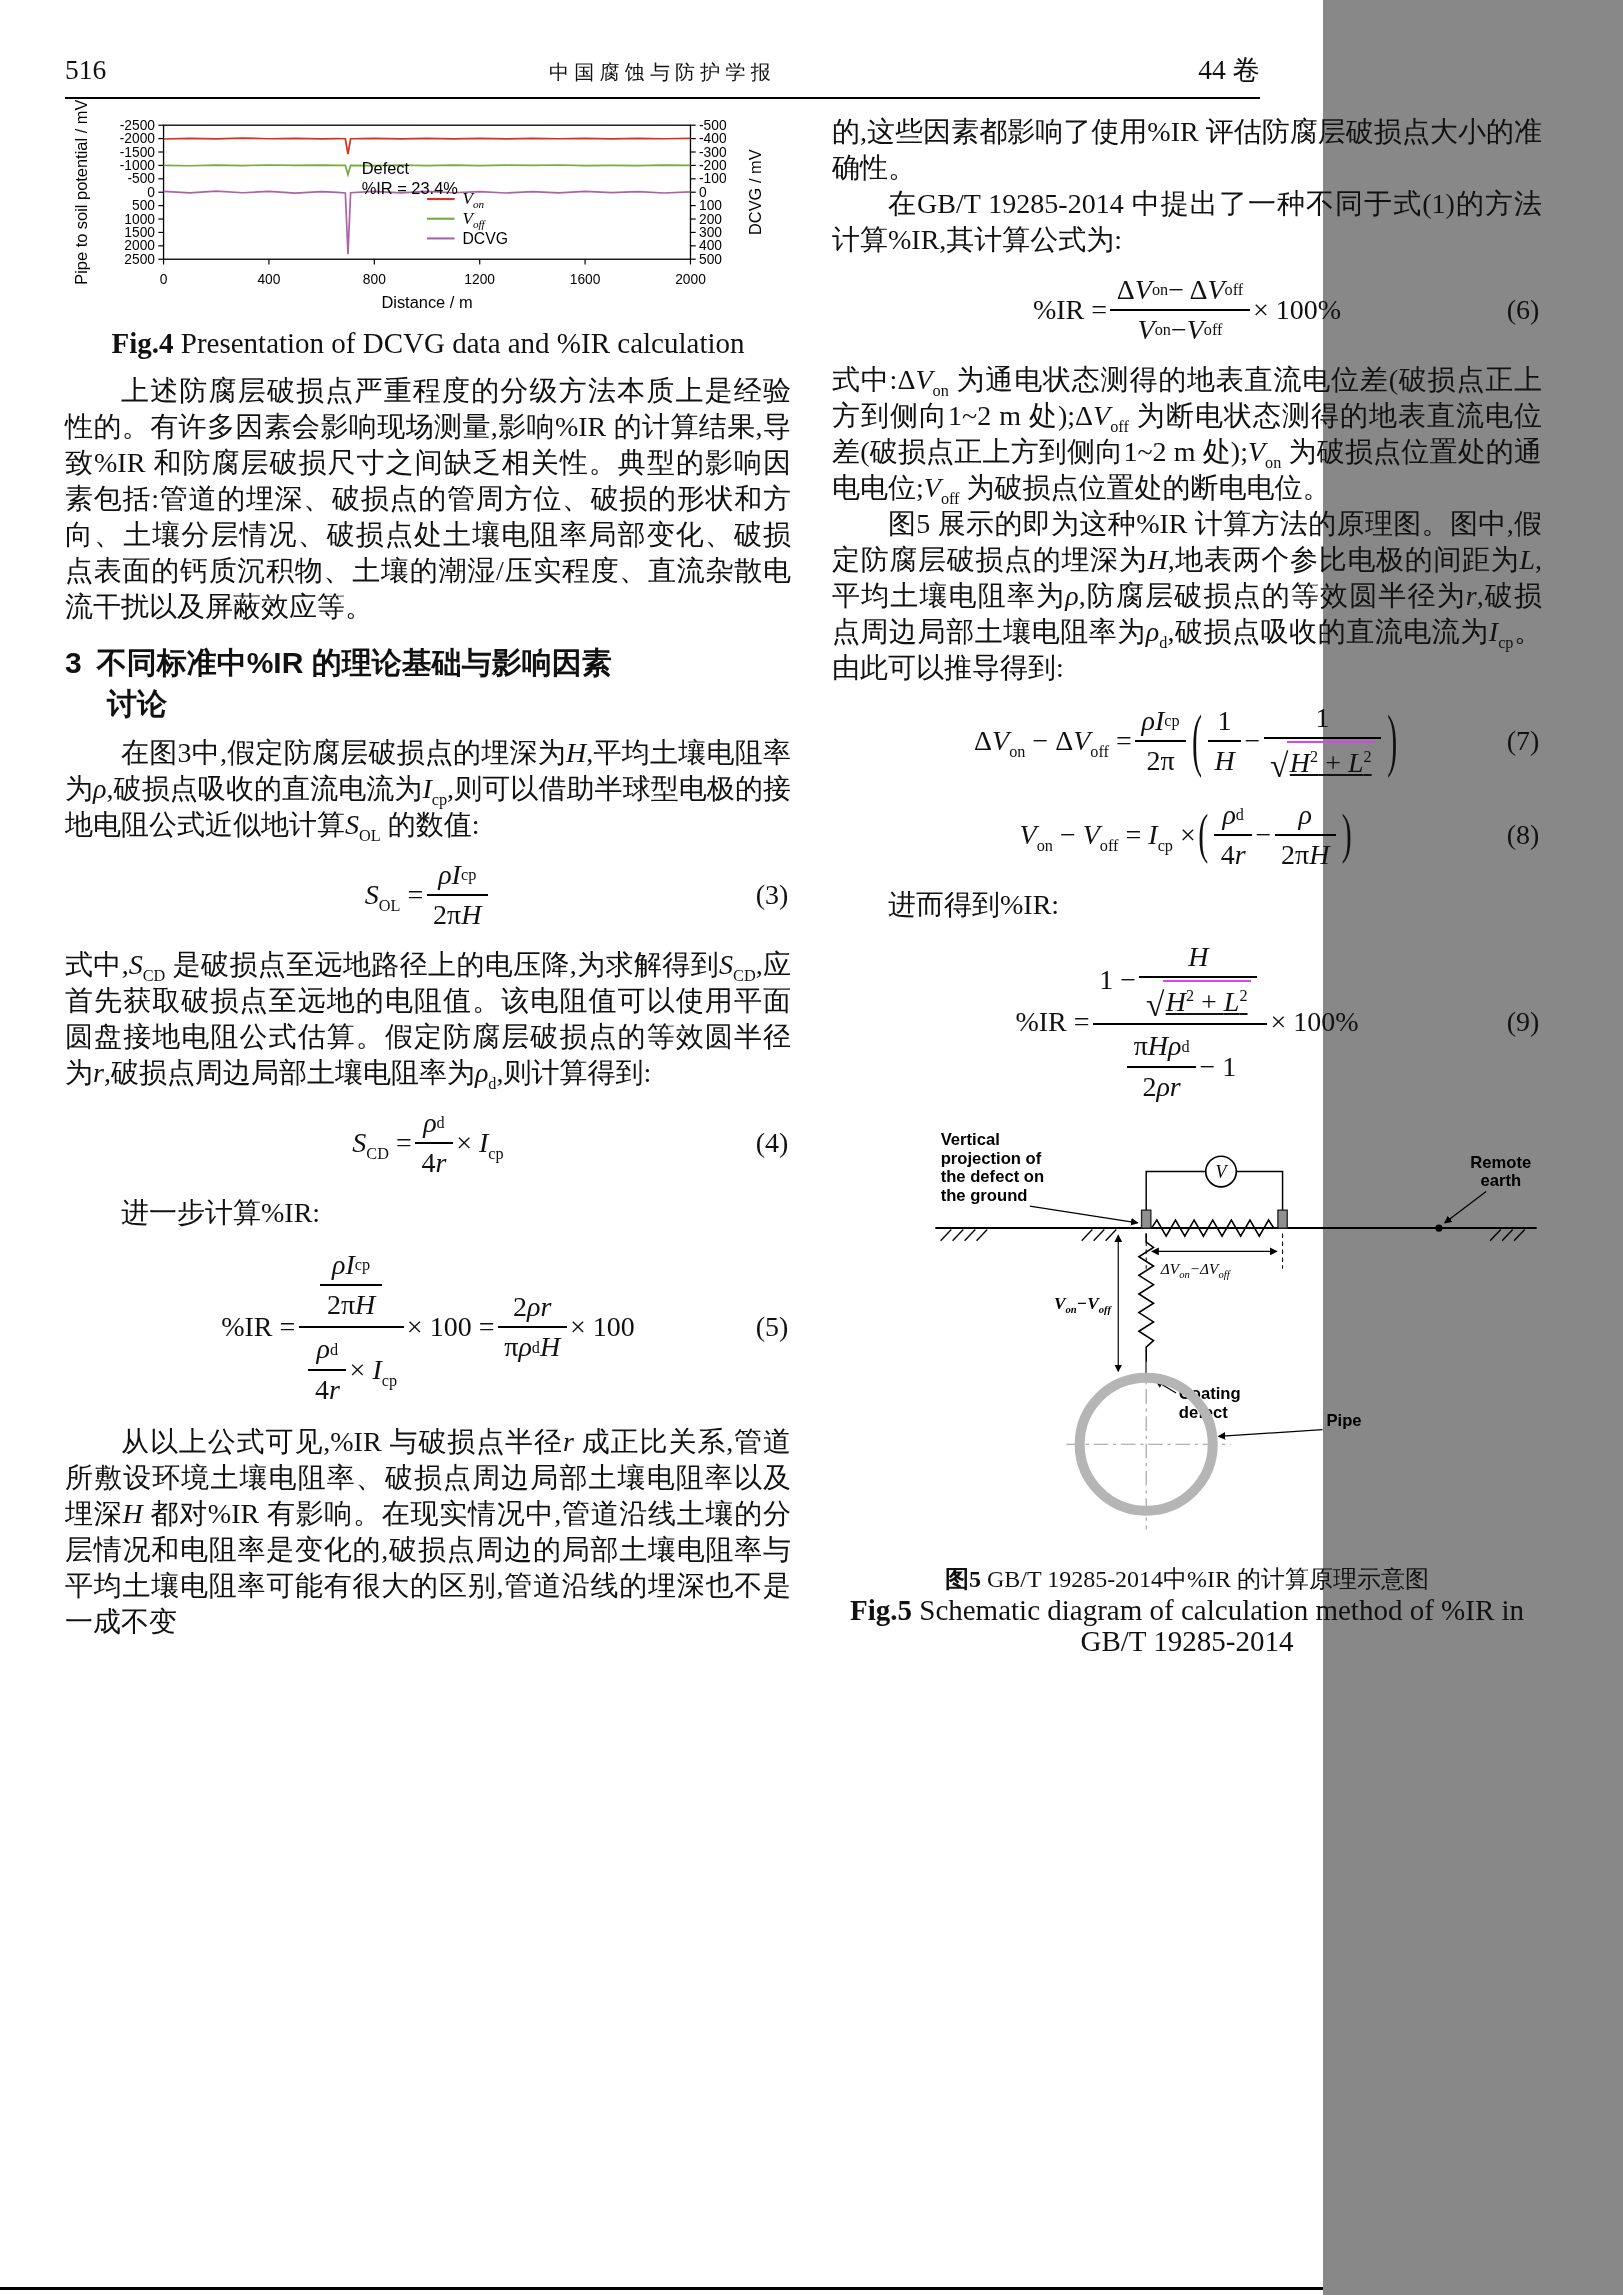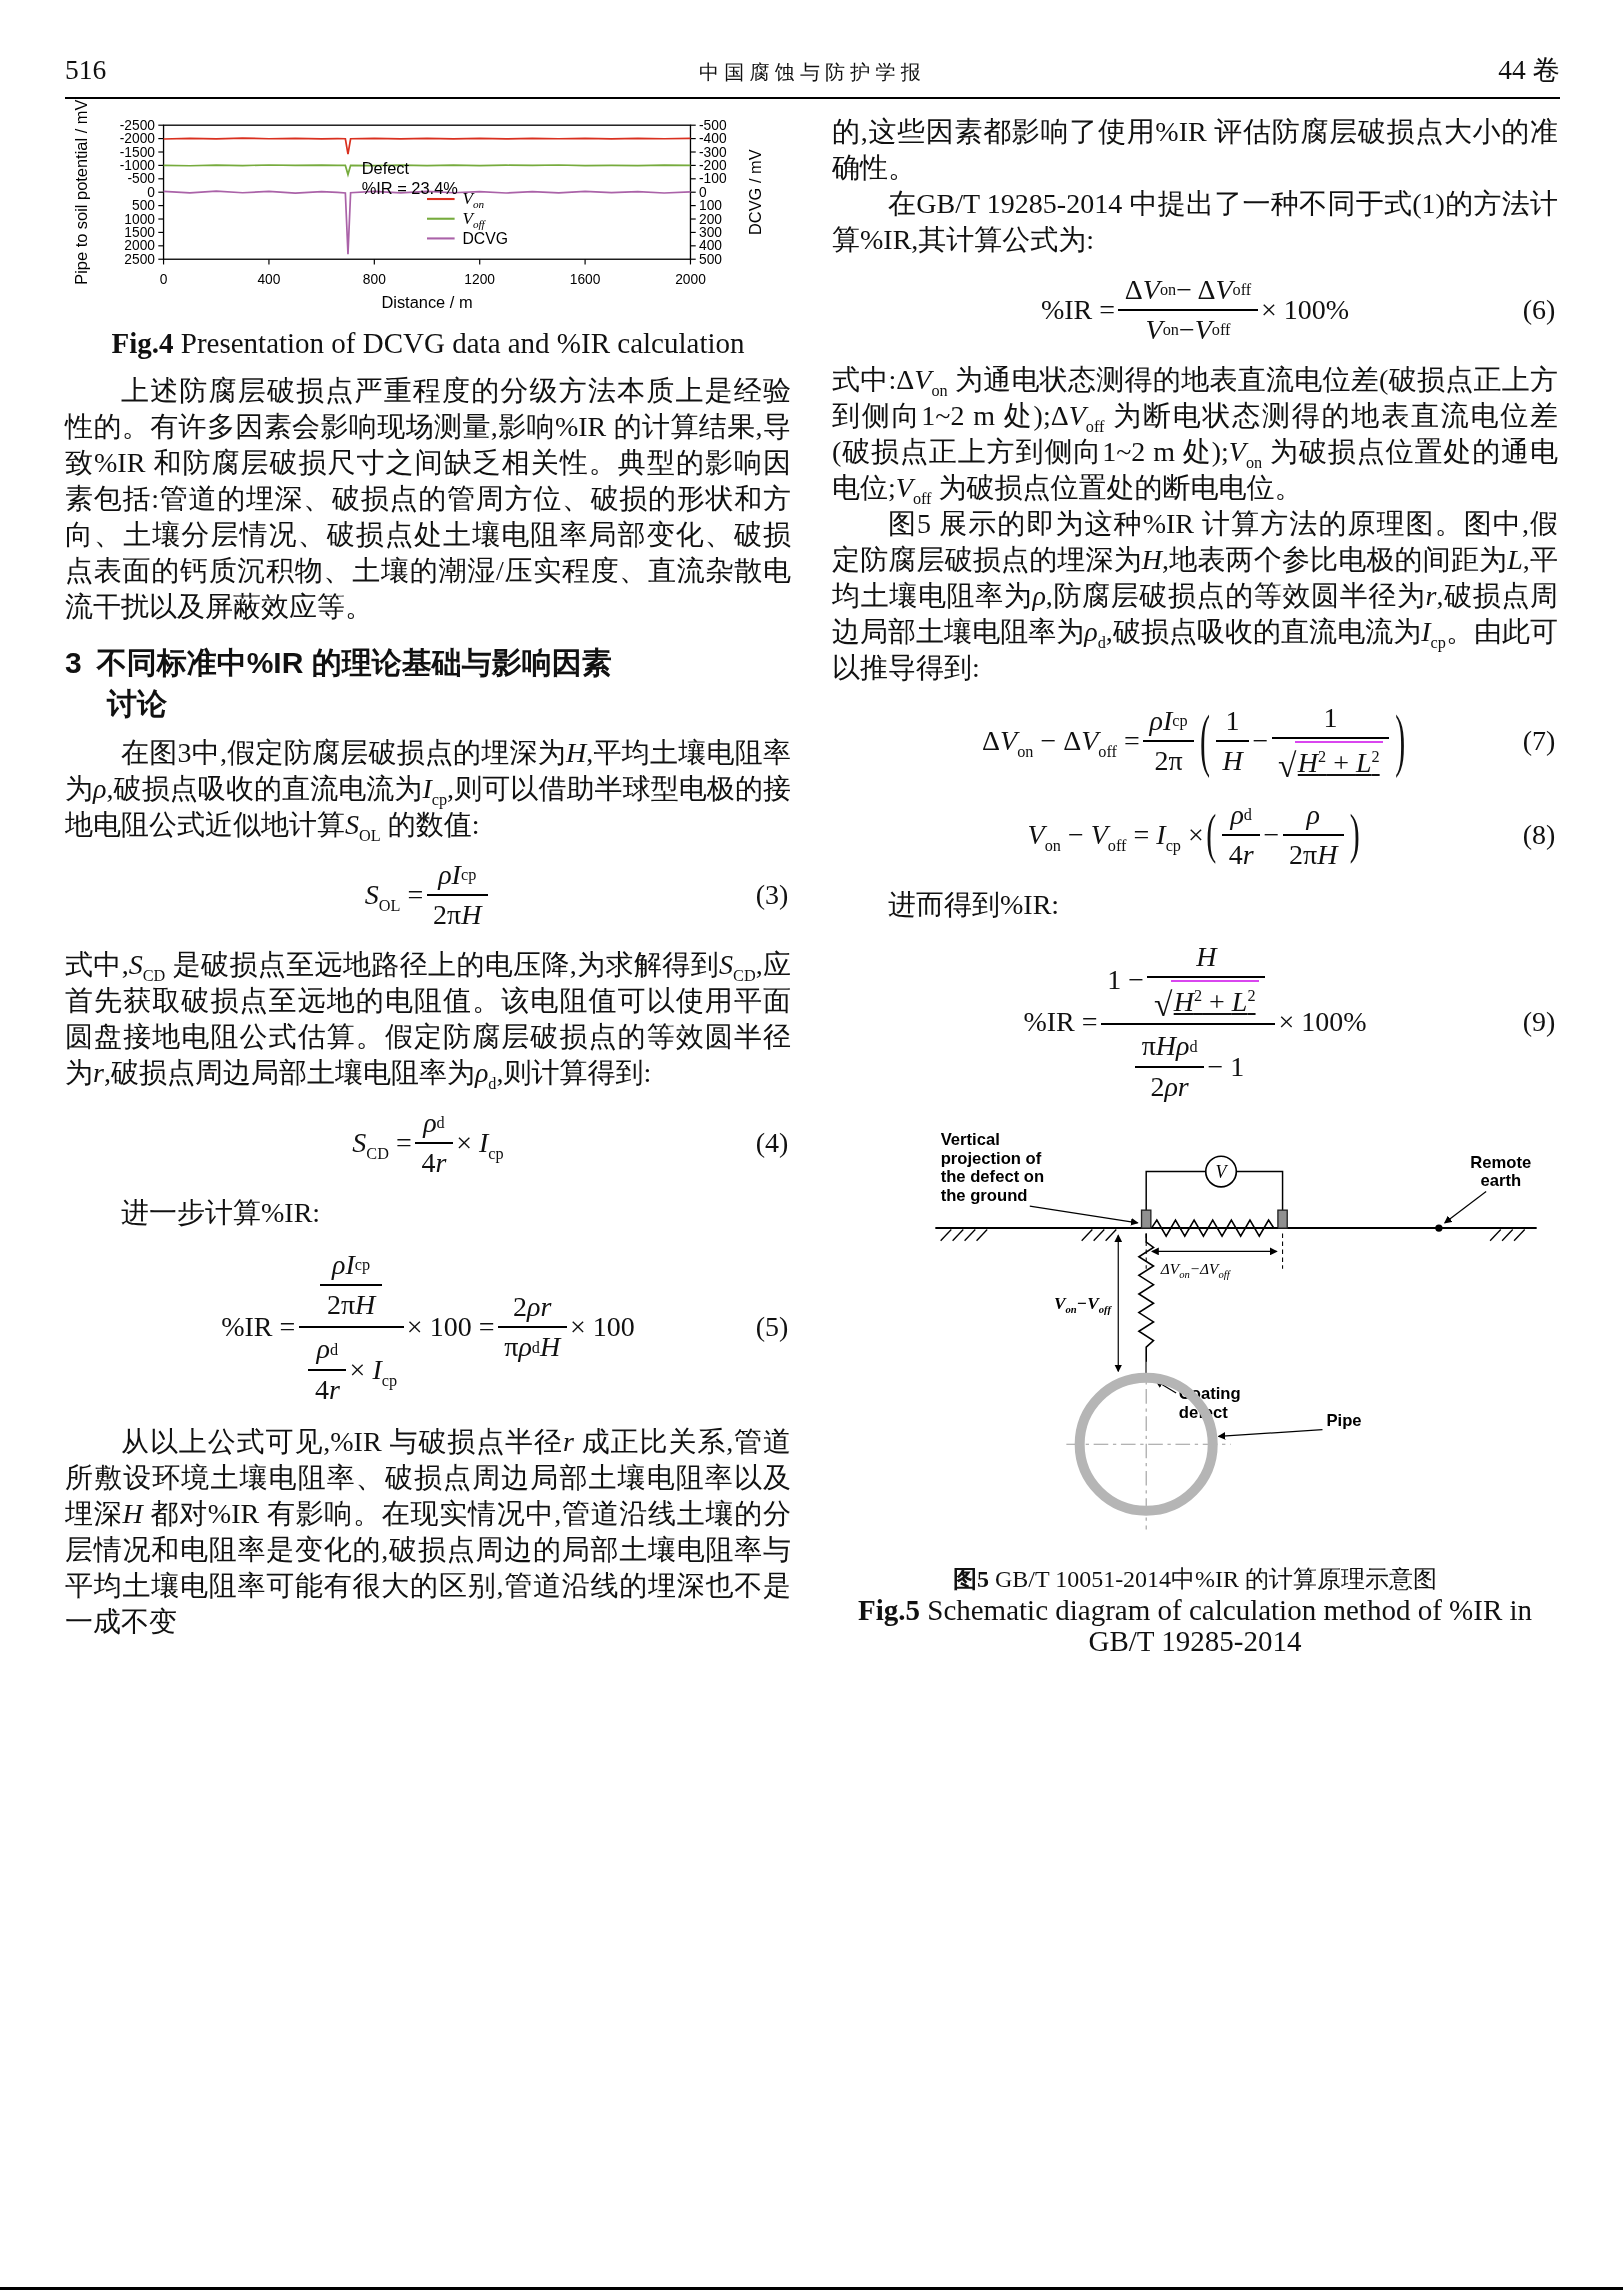--- a/index.html
+++ b/index.html
@@ -1,16 +1,16 @@
 <!DOCTYPE html>
 <html style="font-size:10.5px"><head>
 <meta charset="utf-8">
 <style>
   html,body{margin:0;padding:0;background:#888;}
-  .page{position:relative;width:1623px;height:2295px;background:#fff;box-sizing:border-box;
+  .page{position:relative;width:1323px;height:2295px;background:#fff;box-sizing:border-box;
         padding:52px 63px 0 65px;font-family:"Liberation Serif","DejaVu Serif",serif;color:#111;}
   
   .hdr{display:flex;align-items:baseline;font-size:27.5px;}
   .hdr .hl{flex:1;text-align:left;}
   .hdr .hc{flex:2;text-align:center;font-size:20px;letter-spacing:5.2px;}
   .hdr .hr{flex:1;text-align:right;}
   .header-rule{border-bottom:2.6px solid #000;margin-top:9.2px;}
   
   .columns{display:flex;gap:41px;margin-top:14.4px;}
   .col{width:726px;font-size:28px;line-height:36px;text-align:justify;}
@@ -415,21 +415,21 @@
           <line x1="836" y1="100" x2="774" y2="147" class="lead" marker-end="url(#arr)"></line>
 
           <line x1="205" y1="480" x2="452" y2="480" class="cross"></line>
           <line x1="325" y1="356" x2="325" y2="608" class="cross"></line>
           <circle cx="325" cy="480" r="100" class="pipe"></circle>
           <text x="596" y="452" class="flab">Pipe</text>
           <line x1="590" y1="458" x2="434" y2="468" class="lead" marker-end="url(#arr)"></line>
         </svg>
 
         <figcaption>
-          <div class="cap-cn"><b>图5</b><span> GB/T 10051-2014中%IR 的计算原理示意图</span></div>
+          <div class="cap-cn"><b>图5</b><span> GB/T 19285-2014中%IR 的计算原理示意图</span></div>
           <div class="cap-en"><b>Fig.5</b><span> Schematic diagram of calculation method of %IR in GB/T 19285-2014</span></div>
         </figcaption>
       </figure>
 
     </section>
   </main>
 
   <div class="bottom-edge"></div>
 </div>
 

